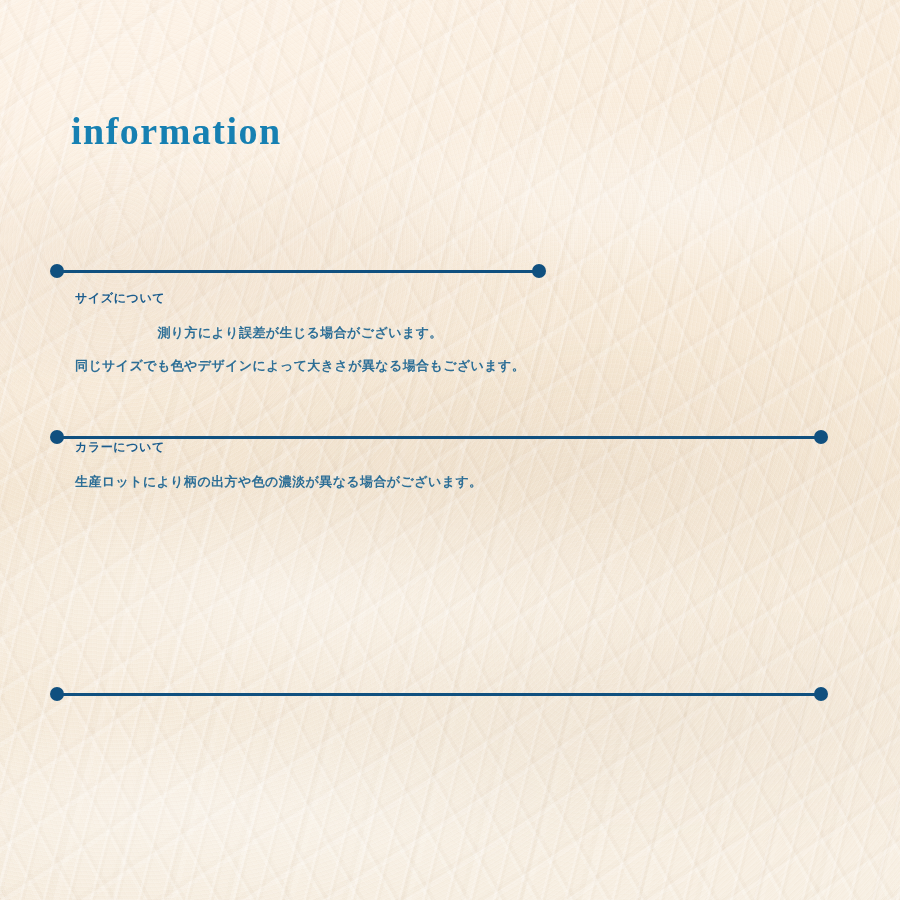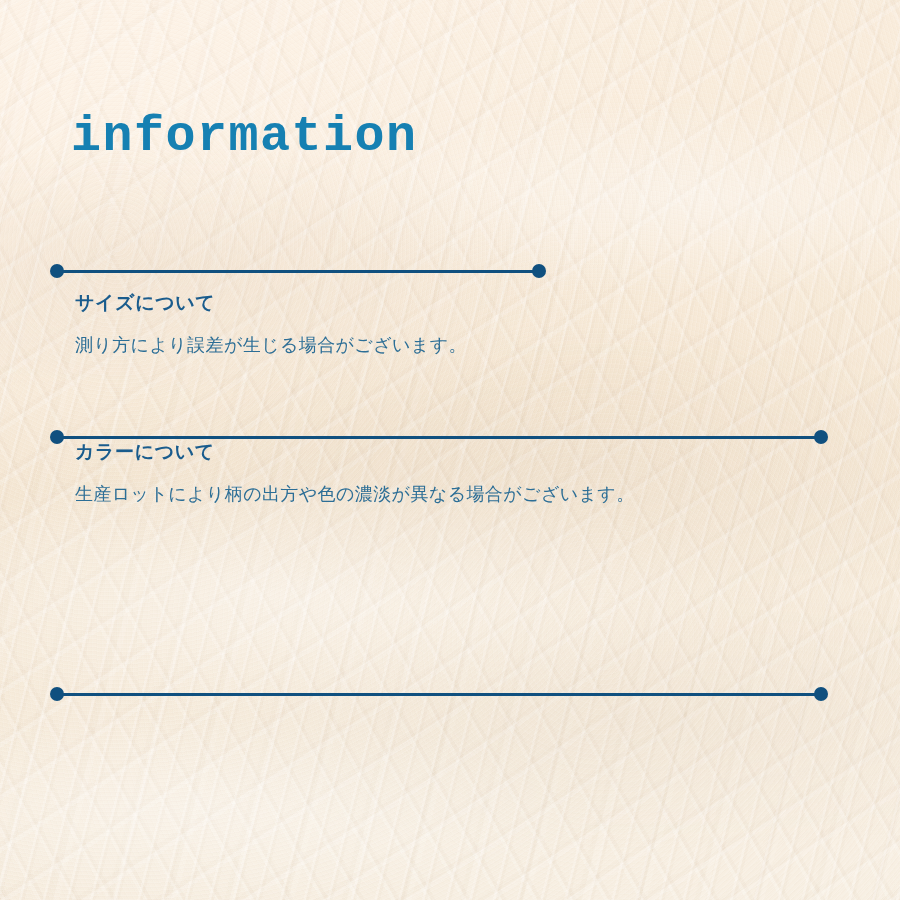--- a/index.html
+++ b/index.html
@@ -83,22 +83,22 @@
     position:absolute; inset:0;
     background:radial-gradient(135% 120% at 50% 42%, rgba(0,0,0,0) 58%, rgba(168,138,108,.075) 100%);
   }
 
   
   #content { position:absolute; inset:0; }
 
   .title {
     position:absolute;
     left:71px; top:112px;
-    font-family:Liberation Mono, monospace;
-    font-size:50px;
+    font-family:Liberation Serif, serif;
+    font-size:38px;
     font-weight:700;
     letter-spacing:1.5px;
     color:#1680b2;
     line-height:1;
     white-space:nowrap;
   }
 
   
   .divider {
     position:absolute;
@@ -121,31 +121,31 @@
 
   #divider-1 { left:50px; top:264px; width:496px; }
   #divider-2 { left:50px; top:430px; width:778px; }
   #divider-3 { left:50px; top:687px; width:778px; }
 
   .section { position:absolute; left:75px; }
   #section-size  { top:291px; }
   #section-color { top:440px; }
 
   .section-heading {
-    font-size:19px;
+    font-size:12px;
     font-weight:700;
     color:#1a5c8d;
     letter-spacing:.6px;
     line-height:1.3;
     margin-bottom:17px;
     white-space:nowrap;
   }
   .section-line {
-    font-size:18px;
-    font-weight:400;
+    font-size:13px;
+    font-weight:700;
     color:#2c6e96;
     letter-spacing:.4px;
     line-height:1.35;
     margin-bottom:16px;
     white-space:nowrap;
     text-align:center;
   }
   .section-line:last-child { margin-bottom:0; }
 </style>
 </head>
@@ -166,20 +166,21 @@
 
     <div class="divider" id="divider-1">
       <span class="cap"></span>
       <span class="rule"></span>
       <span class="cap"></span>
     </div>
 
     <div class="section" id="section-size">
       <div class="section-heading">サイズについて</div>
       <div class="section-line">測り方により誤差が生じる場合がございます。</div>
+      <div class="section-line">同じサイズでも色やデザインによって大きさが異なる場合もございます。</div>
     </div>
 
     <div class="divider" id="divider-2">
       <span class="cap"></span>
       <span class="rule"></span>
       <span class="cap"></span>
     </div>
 
     <div class="section" id="section-color">
       <div class="section-heading">カラーについて</div>

